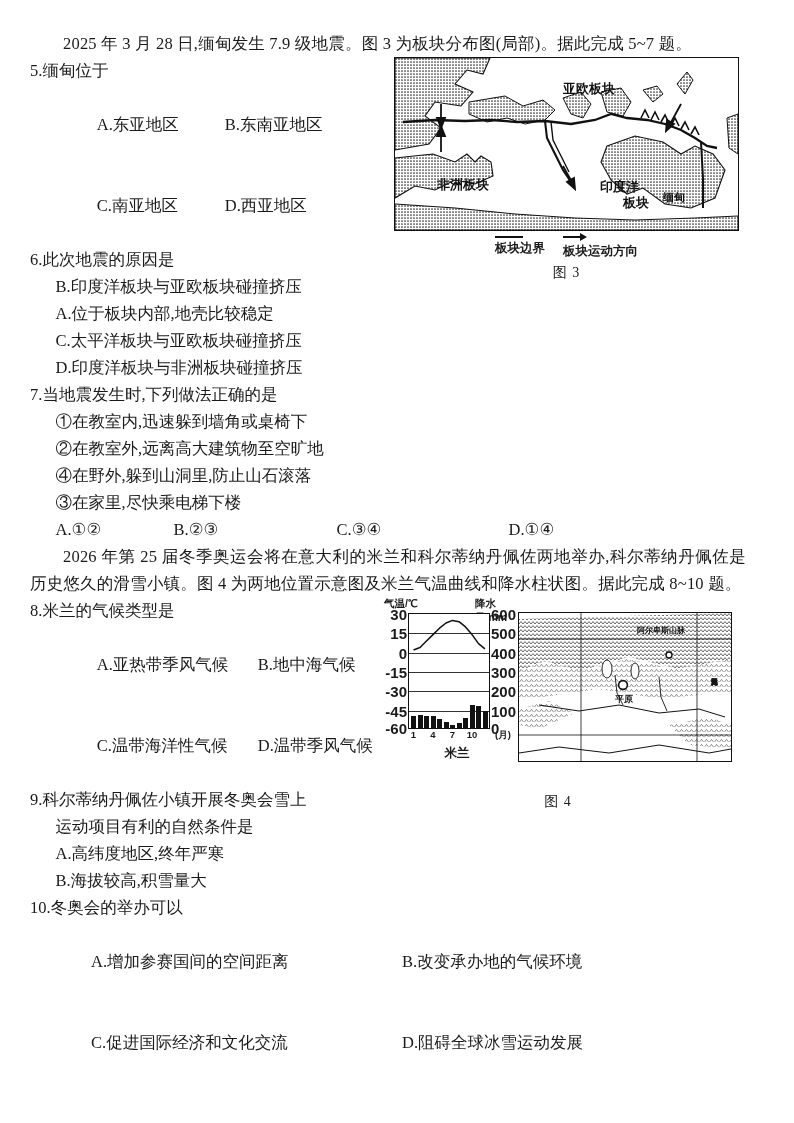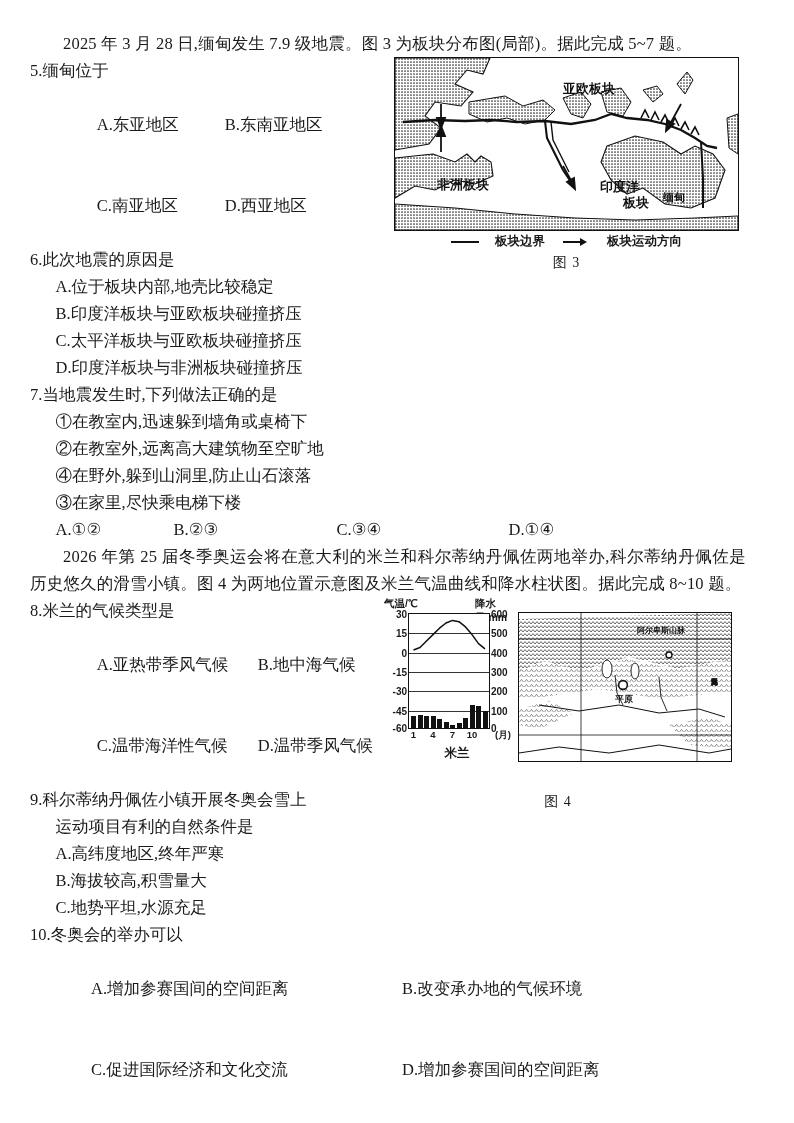--- a/index.html
+++ b/index.html
@@ -108,21 +108,21 @@
   .legend3 {
     display: flex;
     justify-content: center;
     gap: 18px;
     font-family: "Liberation Sans", sans-serif;
     font-weight: bold;
     font-size: 12.5px;
     margin-top: 2px;
     align-items: center;
   }
-  .legend3 .li { display: flex; align-items: center; gap: 16px; }
+  .legend3 .li { display: flex; align-items: flex-start; gap: 2px; flex-direction: column; }
   .lg-line { display:inline-block; width: 28px; height: 0; border-top: 2.2px solid #111; }
   .lg-arrow { position: relative; display:inline-block; width: 28px; height: 8px; }
   .lg-arrow:before{ content:""; position:absolute; left:0; top:3px; width:22px; border-top:2.2px solid #111;}
   .lg-arrow:after{ content:""; position:absolute; right:0; top:0; border:4px solid transparent; border-left:7px solid #111; }
 
   
   .fig4-wrap { position: relative; width: 348px; margin-left: 2px; }
   .fig4-row { display: flex; align-items: center; }
 
   .climate {
@@ -137,21 +137,21 @@
     position: relative;
     width: 82px; height: 116px;
     border: 1.4px solid #111;
     margin-left: 24px;
     background: #fff;
     box-sizing: border-box;
   }
   .gl { position: absolute; left: 0; right: 0; height: 0; border-top: 1px solid #333; }
   .ytick {
     position: absolute;
-    font-size: 10px;
+    font-size: 15px;
     font-weight: bold;
     white-space: nowrap;
     transform: translateY(-50%);
   }
   .ytick.l { right: 100%; margin-right: 2px; }
   .ytick.r { left: 100%; margin-left: 2px; }
   .bar { position: absolute; bottom: 0; background: #111; width: 5px; }
   .xtick {
     position: absolute;
     top: 100%; margin-top: 1px;
@@ -205,22 +205,22 @@
         <div class="optline">
           <span class="opt2" style="width:128px;">C.南亚地区</span><span class="opt2">D.西亚地区</span>
         </div>
       </div>
 
       <div class="qblock">
         <div class="qline">
           <span class="qnum">6.</span>
           <span class="qstem">此次地震的原因是</span>
         </div>
+        <div class="optline">B.印度洋板块与亚欧板块碰撞挤压</div>
         <div class="optline">A.位于板块内部,地壳比较稳定</div>
-        <div class="optline">B.印度洋板块与亚欧板块碰撞挤压</div>
         <div class="optline">C.太平洋板块与亚欧板块碰撞挤压</div>
         <div class="optline">D.印度洋板块与非洲板块碰撞挤压</div>
       </div>
 
       <div class="qblock">
         <div class="qline">
           <span class="qnum">7.</span>
           <span class="qstem">当地震发生时,下列做法正确的是</span>
         </div>
         <div class="subline">①在教室内,迅速躲到墙角或桌椅下</div>
@@ -322,21 +322,20 @@
       </div>
 
       <div class="qblock">
         <div class="qline">
           <span class="qnum">9.</span>
           <span class="qstem">科尔蒂纳丹佩佐小镇开展冬奥会雪上</span>
         </div>
         <div class="contline">运动项目有利的自然条件是</div>
         <div class="optline">A.高纬度地区,终年严寒</div>
         <div class="optline">B.海拔较高,积雪量大</div>
-        <div class="optline">C.地势平坦,水源充足</div>
       </div>
 
     </div>
 
     <div class="col-right">
       <div class="fig4-wrap">
         <div class="fig4-row">
 
           <div class="climate">
             <div class="cl-head">
@@ -446,17 +445,17 @@
 
   <div class="qblock">
     <div class="qline">
       <span class="qnum">10.</span>
       <span class="qstem">冬奥会的举办可以</span>
     </div>
     <div class="optline" style="padding-left:2.2em;">
       <span class="opt2" style="width:311px;">A.增加参赛国间的空间距离</span><span class="opt2">B.改变承办地的气候环境</span>
     </div>
     <div class="optline" style="padding-left:2.2em;">
-      <span class="opt2" style="width:311px;">C.促进国际经济和文化交流</span><span class="opt2">D.增加参赛国间的空间距离</span>
+      <span class="opt2" style="width:311px;">C.促进国际经济和文化交流</span><span class="opt2">D.阻碍全球冰雪运动发展</span>
     </div>
   </div>
 
 </div>
 
 </body></html>

